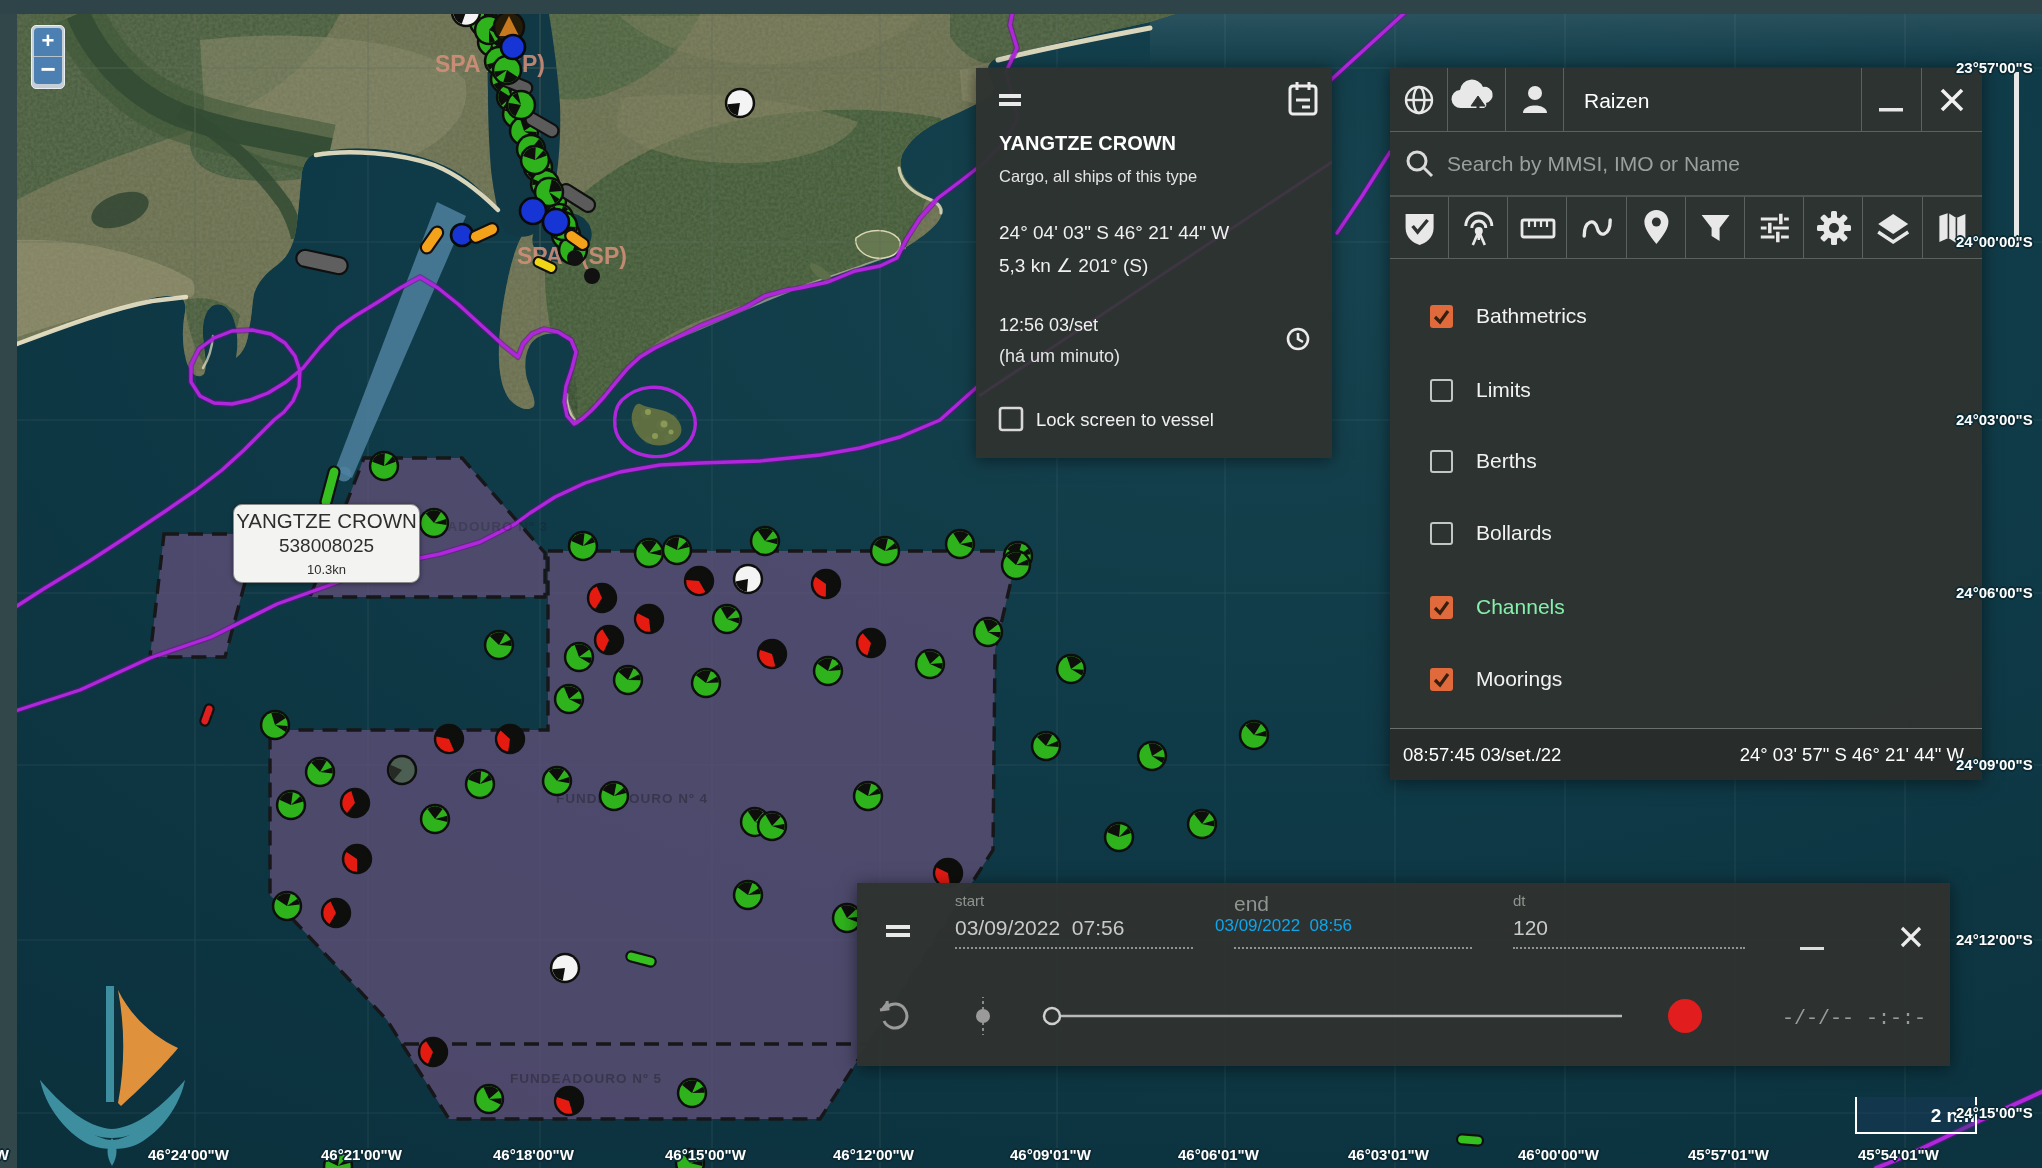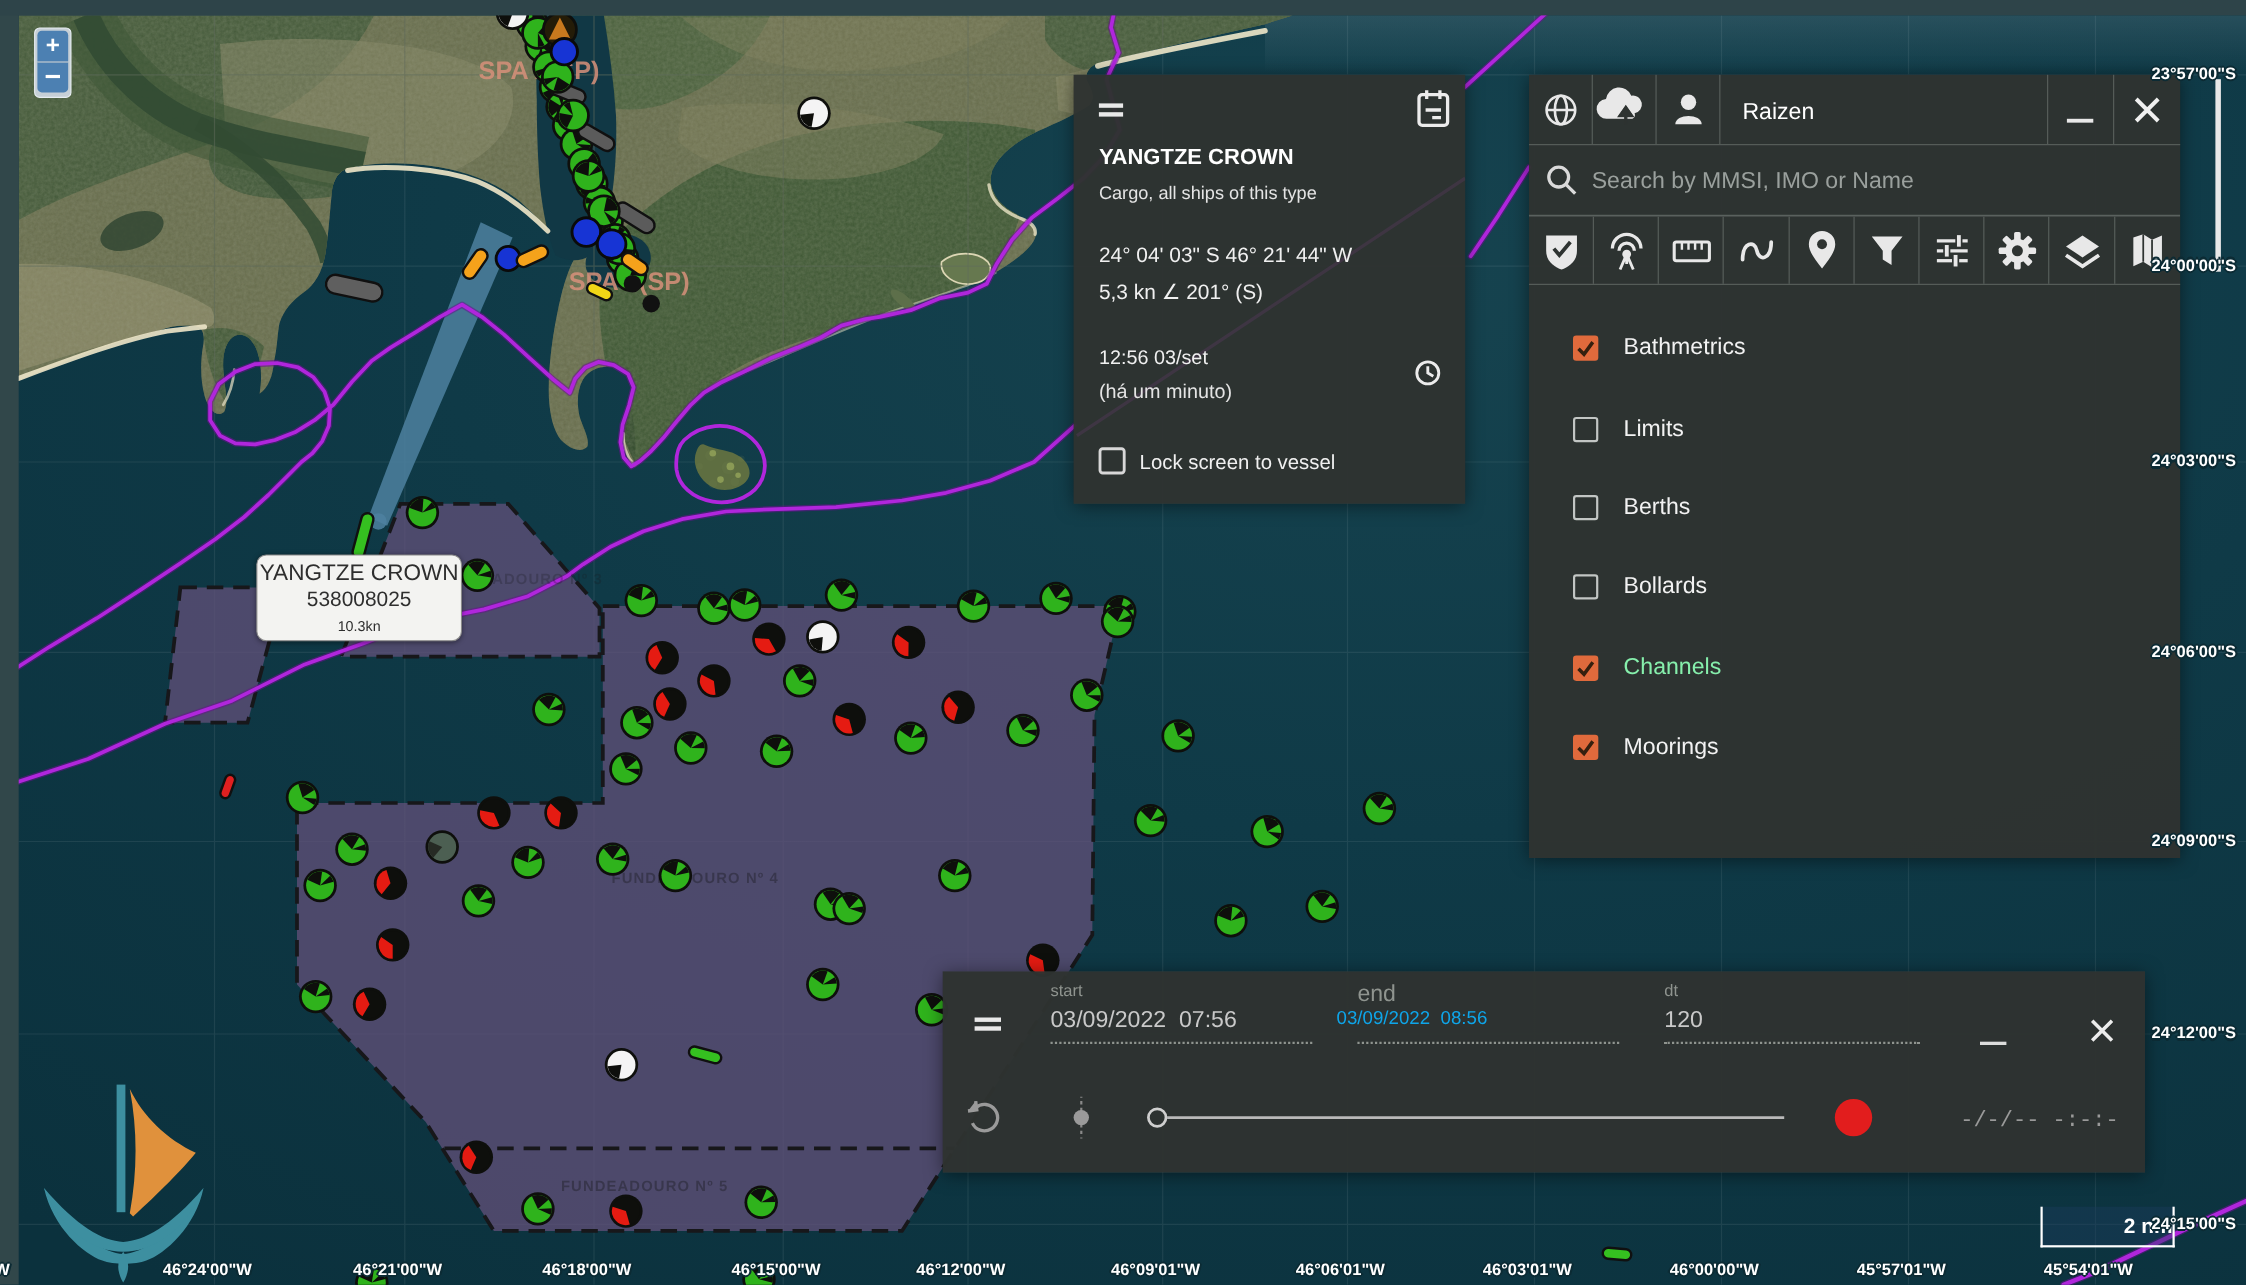--- a/index.html
+++ b/index.html
@@ -635,20 +635,24 @@
     <div style="position:absolute;left:40px;top:528px;width:23px;height:23px;background:#e06a3c;border-radius:3px">
 <svg width="23" height="23">
         <path d="M5,12 L10,17 L18,6" stroke="#35200f" stroke-width="3.2" fill="none"></path>
       </svg></div>
     <div style="position:absolute;left:86px;top:527px;font-size:21px;color:#86efac">Channels</div>
     <div style="position:absolute;left:40px;top:600px;width:23px;height:23px;background:#e06a3c;border-radius:3px">
 <svg width="23" height="23">
         <path d="M5,12 L10,17 L18,6" stroke="#35200f" stroke-width="3.2" fill="none"></path>
       </svg></div>
     <div style="position:absolute;left:86px;top:599px;font-size:21px;color:#f2f2f2">Moorings</div>
+    <div style="position:absolute;left:0;top:660px;width:592px;height:52px;border-top:1.5px solid #6a706d;background:rgba(40,45,43,0.97)">
+<div style="position:absolute;left:13px;top:15px;font-size:18.5px;color:#fff">08:57:45 03/set./22</div>
+<div style="position:absolute;right:18px;top:15px;font-size:18.5px;color:#fff">24° 03' 57" S 46° 21' 44" W</div>
+</div>
   </div>
 <div style="position:absolute;left:2014px;top:72px;width:5px;height:175px;background:#e8e8e8;z-index:13"></div>
 <div class="panel" style="left:857px;top:883px;width:1093px;height:183px;z-index:12">
 <div class="hline" style="left:29px;top:42px;width:24px"></div>
 <div class="hline" style="left:29px;top:50px;width:24px"></div>
 <div style="position:absolute;left:98px;top:9px;font-size:15px;color:#8f948f">start</div>
 <div style="position:absolute;left:98px;top:33px;font-size:21px;color:#c9c9c9">03/09/2022&nbsp; 07:56</div>
 <div style="position:absolute;left:98px;top:64px;width:238px;border-bottom:2px dotted #8f948f"></div>
 <div style="position:absolute;left:377px;top:9px;font-size:21px;color:#8f948f">end</div>
 <div style="position:absolute;left:358px;top:33px;font-size:17px;color:#0ea5e9">03/09/2022&nbsp; 08:56</div>

